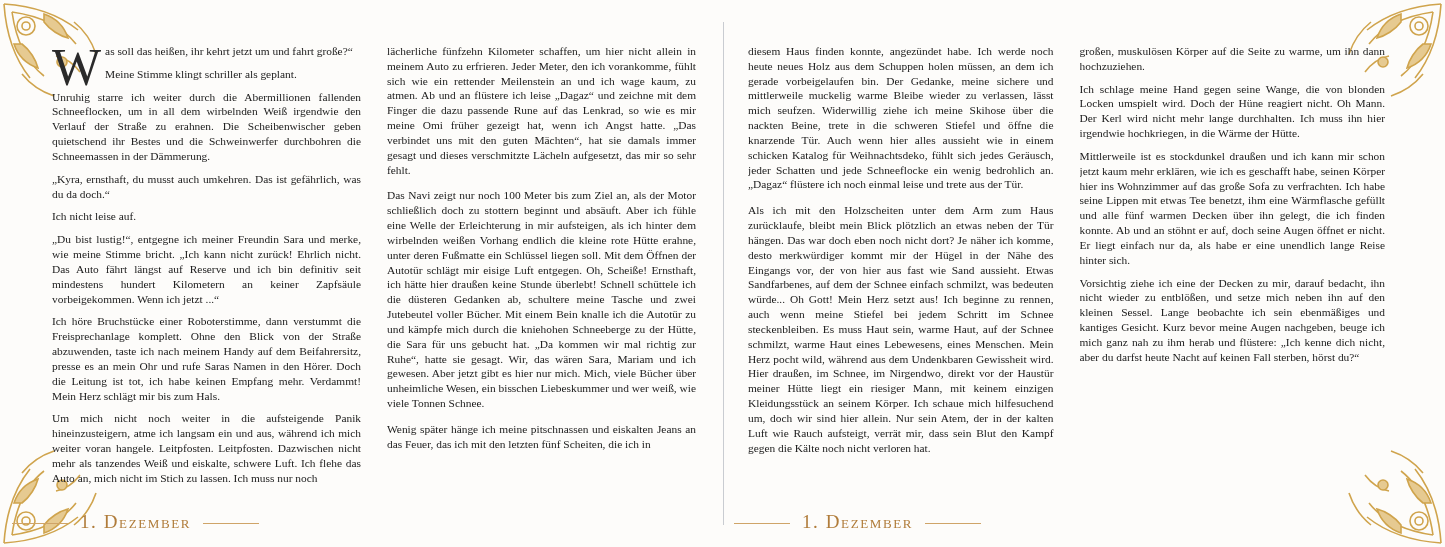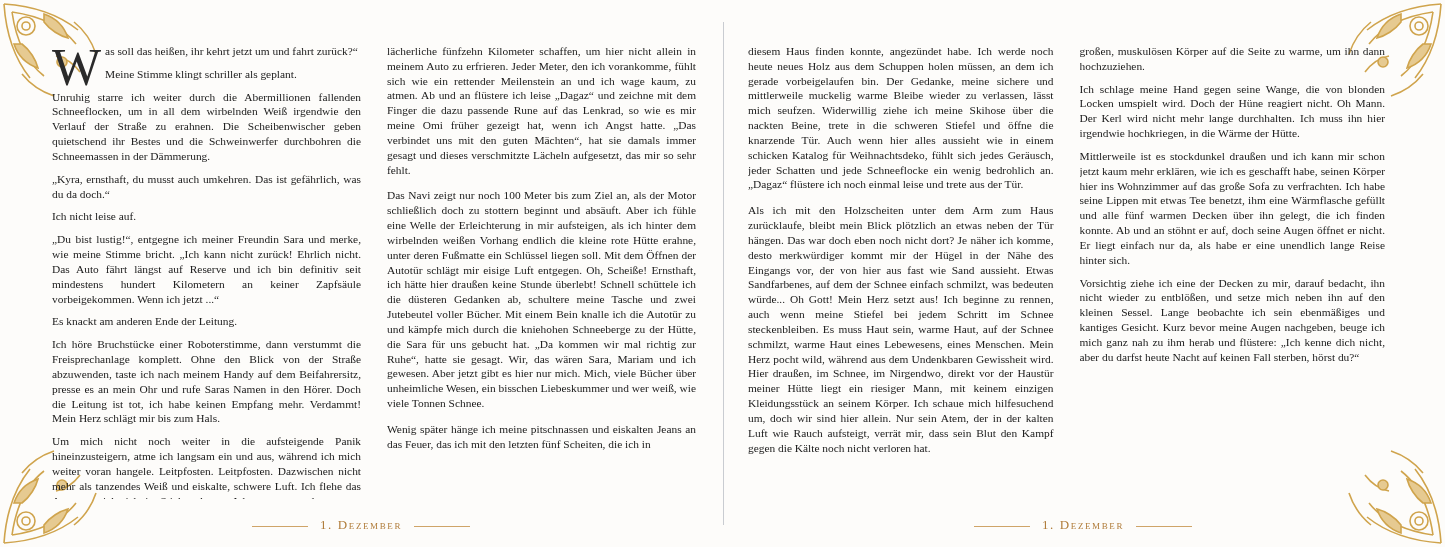--- a/index.html
+++ b/index.html
@@ -89,24 +89,24 @@
     line-height: 40px;
     padding: 2px 4px 0 0;
     margin-top: 2px;
     color: #2a2a2a;
   }
   .footer {
     position: absolute;
     bottom: 14px;
     left: 0;
     right: 0;
-    text-align: center;
+    text-align: left;
     font-variant: small-caps;
     letter-spacing: 1.6px;
-    font-size: 13px;
+    font-size: 19px;
     color: #b07c3a;
   }
   .footer .rule {
     display: inline-block;
     width: 56px;
     height: 1px;
     background: #cfa468;
     vertical-align: middle;
     margin: 0 12px;
   }
@@ -181,27 +181,26 @@
     </g>
   </svg>
 
   <div class="gutter"></div>
 
   <div class="pages">
 
     <div class="page page-left">
       <div class="cols">
         <div class="col">
-          <p class="dropcap-wrap"><span class="dropcap">W</span><span>as soll das heißen, ihr kehrt jetzt um und fahrt zurück?“</span></p>
+          <p class="dropcap-wrap"><span class="dropcap">W</span><span>as soll das heißen, ihr kehrt jetzt um und fahrt große?“</span></p>
           <p>Meine Stimme klingt schriller als geplant.</p>
           <p>Unruhig starre ich weiter durch die Abermillionen fallenden Schneeflocken, um in all dem wirbelnden Weiß irgendwie den Verlauf der Straße zu erahnen. Die Scheibenwischer geben quietschend ihr Bestes und die Schweinwerfer durchbohren die Schneemassen in der Dämmerung.</p>
           <p>„Kyra, ernsthaft, du musst auch umkehren. Das ist gefährlich, was du da doch.“</p>
           <p>Ich nicht leise auf.</p>
           <p>„Du bist lustig!“, entgegne ich meiner Freundin Sara und merke, wie meine Stimme bricht. „Ich kann nicht zurück! Ehrlich nicht. Das Auto fährt längst auf Reserve und ich bin definitiv seit mindestens hundert Kilometern an keiner Zapfsäule vorbeigekommen. Wenn ich jetzt ...“</p>
-          <p>Es knackt am anderen Ende der Leitung.</p>
           <p>Ich höre Bruchstücke einer Roboterstimme, dann verstummt die Freisprechanlage komplett. Ohne den Blick von der Straße abzuwenden, taste ich nach meinem Handy auf dem Beifahrersitz, presse es an mein Ohr und rufe Saras Namen in den Hörer. Doch die Leitung ist tot, ich habe keinen Empfang mehr. Verdammt! Mein Herz schlägt mir bis zum Hals.</p>
           <p>Um mich nicht noch weiter in die aufsteigende Panik hineinzusteigern, atme ich langsam ein und aus, während ich mich weiter voran hangele. Leitpfosten. Leitpfosten. Dazwischen nicht mehr als tanzendes Weiß und eiskalte, schwere Luft. Ich flehe das Auto an, mich nicht im Stich zu lassen. Ich muss nur noch</p>
         </div>
         <div class="col">
           <p>lächerliche fünfzehn Kilometer schaffen, um hier nicht allein in meinem Auto zu erfrieren. Jeder Meter, den ich vorankomme, fühlt sich wie ein rettender Meilenstein an und ich wage kaum, zu atmen. Ab und an flüstere ich leise „Dagaz“ und zeichne mit dem Finger die dazu passende Rune auf das Lenkrad, so wie es mir meine Omi früher gezeigt hat, wenn ich Angst hatte. „Das verbindet uns mit den guten Mächten“, hat sie damals immer gesagt und dieses verschmitzte Lächeln aufgesetzt, das mir so sehr fehlt.</p>
           <div class="gap"></div>
           <p>Das Navi zeigt nur noch 100 Meter bis zum Ziel an, als der Motor schließlich doch zu stottern beginnt und absäuft. Aber ich fühle eine Welle der Erleichterung in mir aufsteigen, als ich hinter dem wirbelnden weißen Vorhang endlich die kleine rote Hütte erahne, unter deren Fußmatte ein Schlüssel liegen soll. Mit dem Öffnen der Autotür schlägt mir eisige Luft entgegen. Oh, Scheiße! Ernsthaft, ich hätte hier draußen keine Stunde überlebt! Schnell schüttele ich die düsteren Gedanken ab, schultere meine Tasche und zwei Jutebeutel voller Bücher. Mit einem Bein knalle ich die Autotür zu und kämpfe mich durch die kniehohen Schneeberge zu der Hütte, die Sara für uns gebucht hat. „Da kommen wir mal richtig zur Ruhe“, hatte sie gesagt. Wir, das wären Sara, Mariam und ich gewesen. Aber jetzt gibt es hier nur mich. Mich, viele Bücher über unheimliche Wesen, ein bisschen Liebeskummer und wer weiß, wie viele Tonnen Schnee.</p>
           <div class="gap"></div>
           <p>Wenig später hänge ich meine pitschnassen und eiskalten Jeans an das Feuer, das ich mit den letzten fünf Scheiten, die ich in</p>
         </div>

